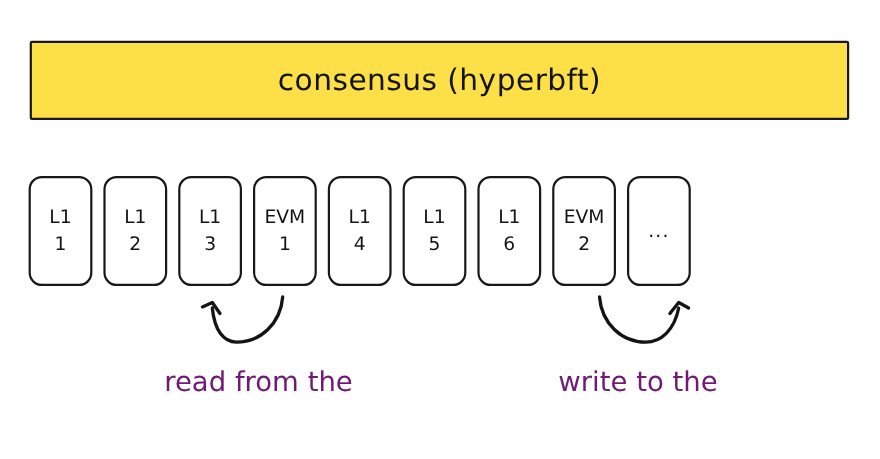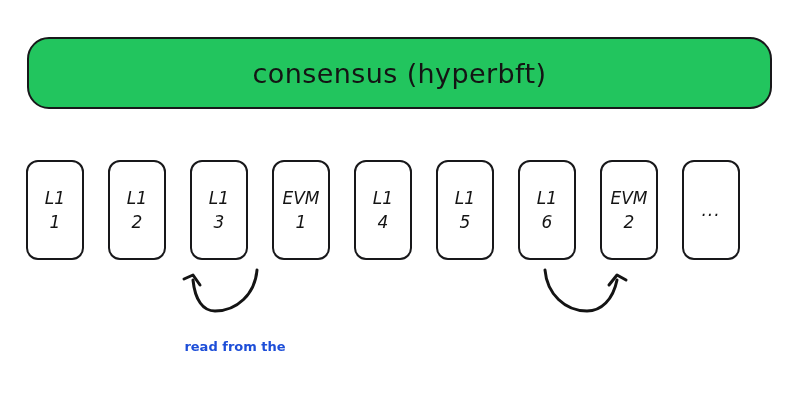--- a/index.html
+++ b/index.html
@@ -25,43 +25,42 @@
 
   
   .consensus-bar {
     position: absolute;
     left: 27px;
     top: 37px;
     width: 745px;
     height: 72px;
     box-sizing: border-box;
     border: 2.2px solid #18181a;
-    border-radius: 22px;
-    background: #22c55e;
+    border-radius: 2px;
+    background: #fde047;
     display: flex;
     align-items: center;
     justify-content: center;
   }
   .consensus-label {
     font-size: 27px;
     letter-spacing: 0.4px;
     color: #141414;
     white-space: nowrap;
   }
 
   
   .block-row {
     position: absolute;
     left: 26px;
     top: 160px;
     width: 748px;
     height: 100px;
     display: flex;
-    gap: 24px;
-    font-style: italic;
+    gap: 10px;
   }
   .block {
     flex: 0 0 58px;
     height: 100px;
     box-sizing: border-box;
     border: 2.2px solid #18181a;
     border-radius: 12px;
     background: #ffffff;
     display: flex;
     flex-direction: column;
@@ -77,25 +76,24 @@
   }
   .block.ellipsis .line {
     font-size: 17px;
     letter-spacing: 1px;
   }
 
   
   .annotation-text {
     position: absolute;
     text-align: center;
-    font-size: 13px;
+    font-size: 25px;
     line-height: 26px;
-    color: #1d4ed8;
+    color: #701a75;
     white-space: nowrap;
-    font-weight: bold;
   }
   .annotation-left  { left: 135px; top: 334px; width: 200px; }
   .annotation-right { left: 480px; top: 334px; width: 200px; }
 
   .arrow-svg {
     position: absolute;
     pointer-events: none;
   }
   .arrow-left  { left: 175px; top: 266px; }
   .arrow-right { left: 533px; top: 266px; }
@@ -174,15 +172,16 @@
   <svg class="arrow-svg arrow-right" width="100" height="58" viewBox="0 0 100 58">
     <path d="M 12 4 C 14 28, 32 45, 54 45 C 68 45, 80 34, 84 14" stroke-width="3"></path>
     <polyline points="76,19 84,9 93,14" stroke-width="3"></polyline>
   </svg>
 
   <div class="annotation-text annotation-left">
     <div>read from the</div>
   </div>
 
   <div class="annotation-text annotation-right">
+    <div>write to the</div>
   </div>
 
 </div>
 
 </body></html>

